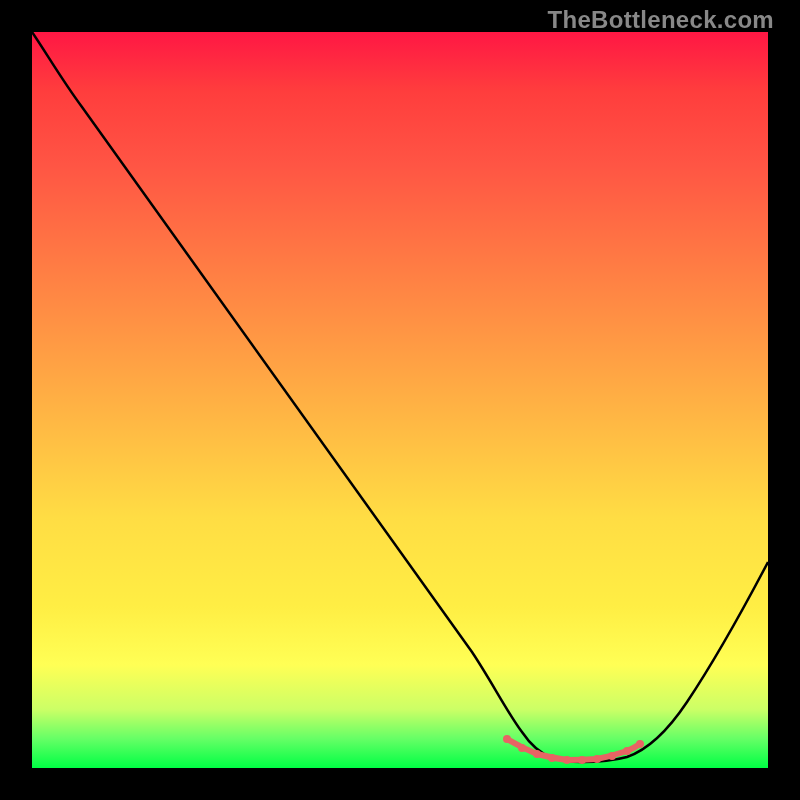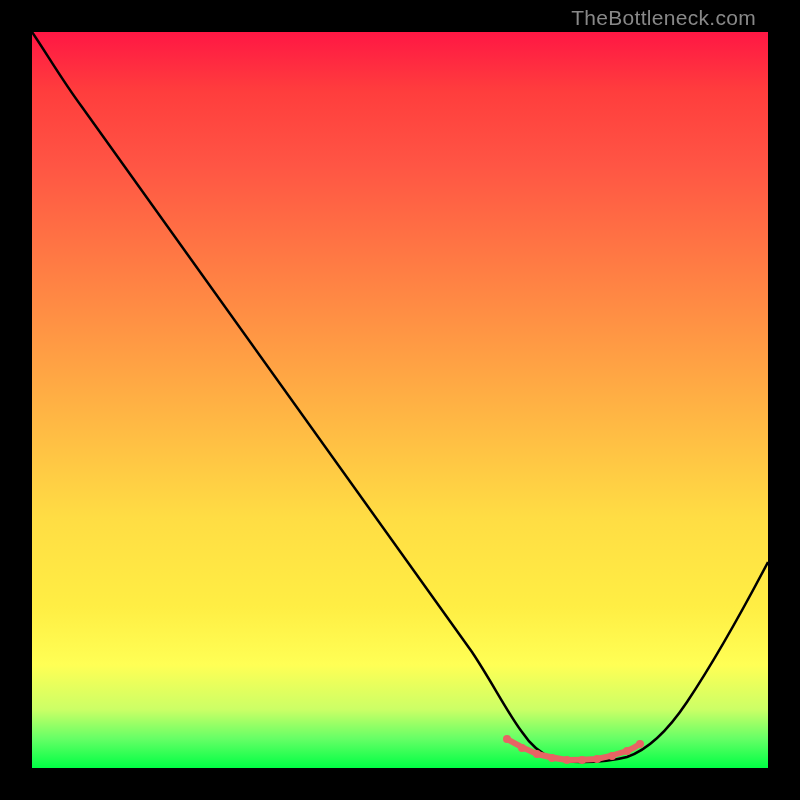--- a/index.html
+++ b/index.html
@@ -21,24 +21,24 @@
       #ffdd44 66%,
       #ffee44 78%,
       #ffff55 86%,
       #ccff66 92%,
       #66ff66 96%,
       #00ff44 100%);
   }
   .watermark {
     position: absolute;
     top: 6px;
-    right: 44px;
+    right: 26px;
     color: #888;
-    font-size: 21px;
-    font-weight: normal;
+    font-size: 24px;
+    font-weight: bold;
     letter-spacing: 0.3px;
   }
   .curve-svg {
     position: absolute;
     left: 32px;
     top: 32px;
     width: 736px;
     height: 736px;
     pointer-events: none;
   }

